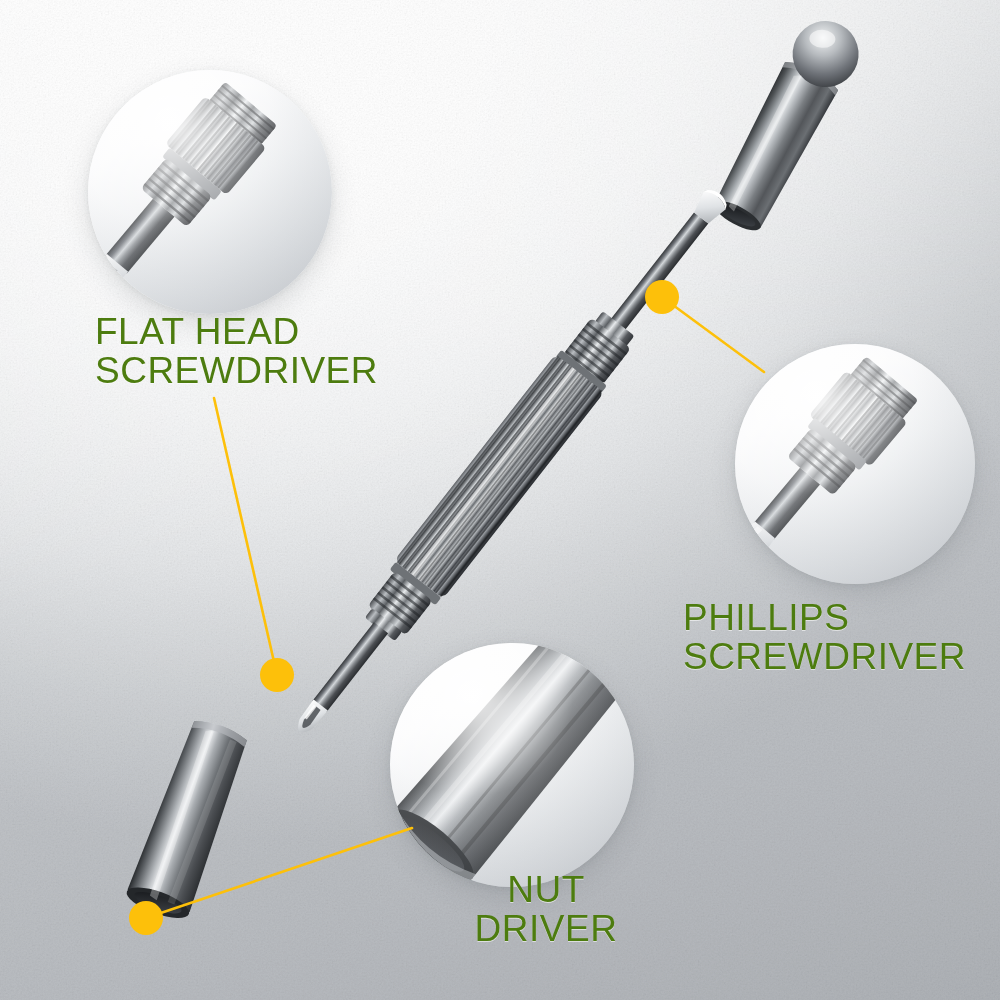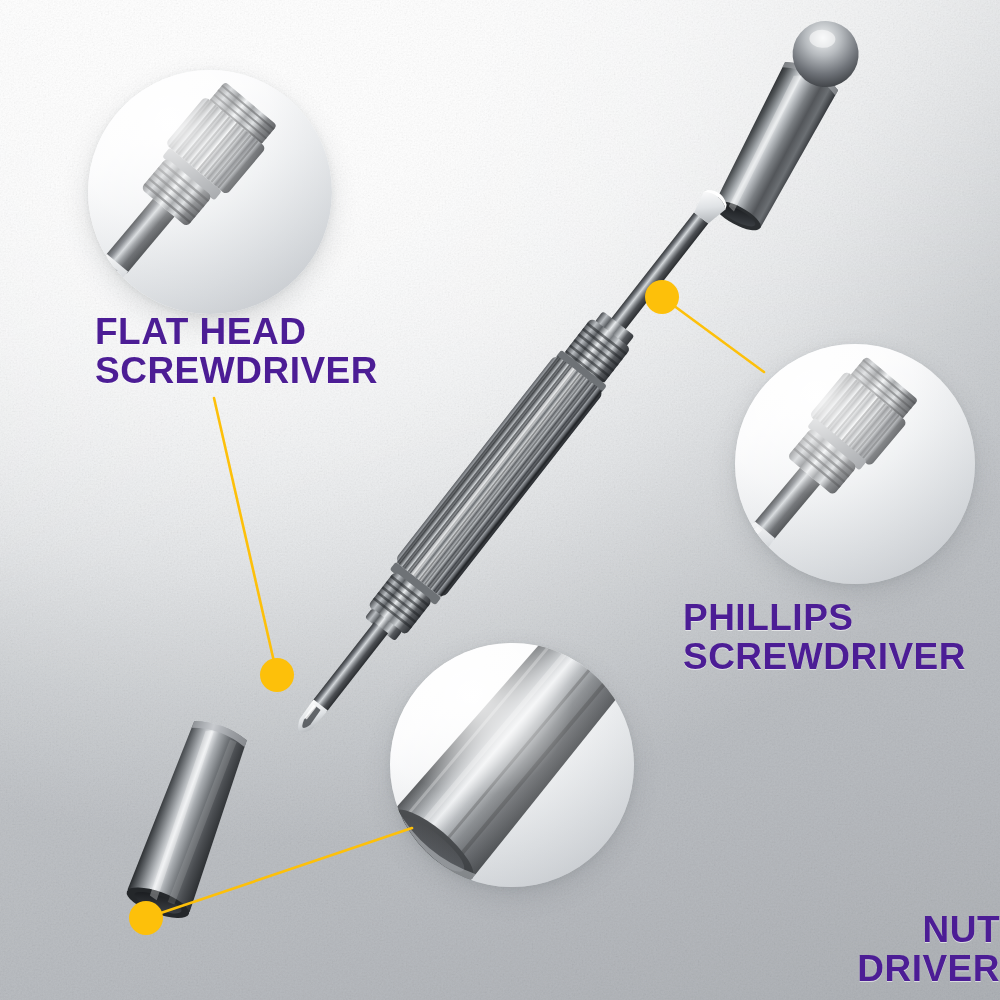--- a/index.html
+++ b/index.html
@@ -59,22 +59,22 @@
     position: absolute;
     inset: 0;
     border-radius: 50%;
     background: radial-gradient(circle at 34% 22%, rgba(255,255,255,0.95) 0%, rgba(255,255,255,0.25) 40%, rgba(170,175,182,0.20) 82%, rgba(150,156,163,0.30) 100%);
   }
   .zoom-circle svg { position: absolute; inset: 0; }
 
   
   .label {
     position: absolute;
-    color: #4c1d95;
-    font-weight: bold;
+    color: #4d7c0f;
+    font-weight: normal;
     font-size: 37px;
     line-height: 1.06;
     letter-spacing: 0.5px;
     white-space: pre-line;
     text-shadow: 0 1px 0 rgba(255,255,255,0.55);
   }
   .label.left   { text-align: left; }
   .label.right  { text-align: left; }
   .label.center { text-align: center; }
 
@@ -378,16 +378,16 @@
       <line x1="146" y1="918" x2="412" y2="828" stroke="#fdc00a" stroke-width="2.6" stroke-linecap="round"></line>
       <circle cx="146" cy="918" r="17" fill="#fdc00a"></circle>
     </svg>
 
   <div class="label left" style="left:95px; top:312px;">FLAT HEAD
 SCREWDRIVER</div>
 
   <div class="label right" style="right:34px; top:598px;">PHILLIPS
 SCREWDRIVER</div>
 
-  <div class="label center" style="left:0; right:0; margin-left:92px; top:910px;text-align:right;">NUT
+  <div class="label center" style="left:0; right:0; margin-left:92px; top:870px;">NUT
 DRIVER</div>
 
 </div>
 
 </body></html>

